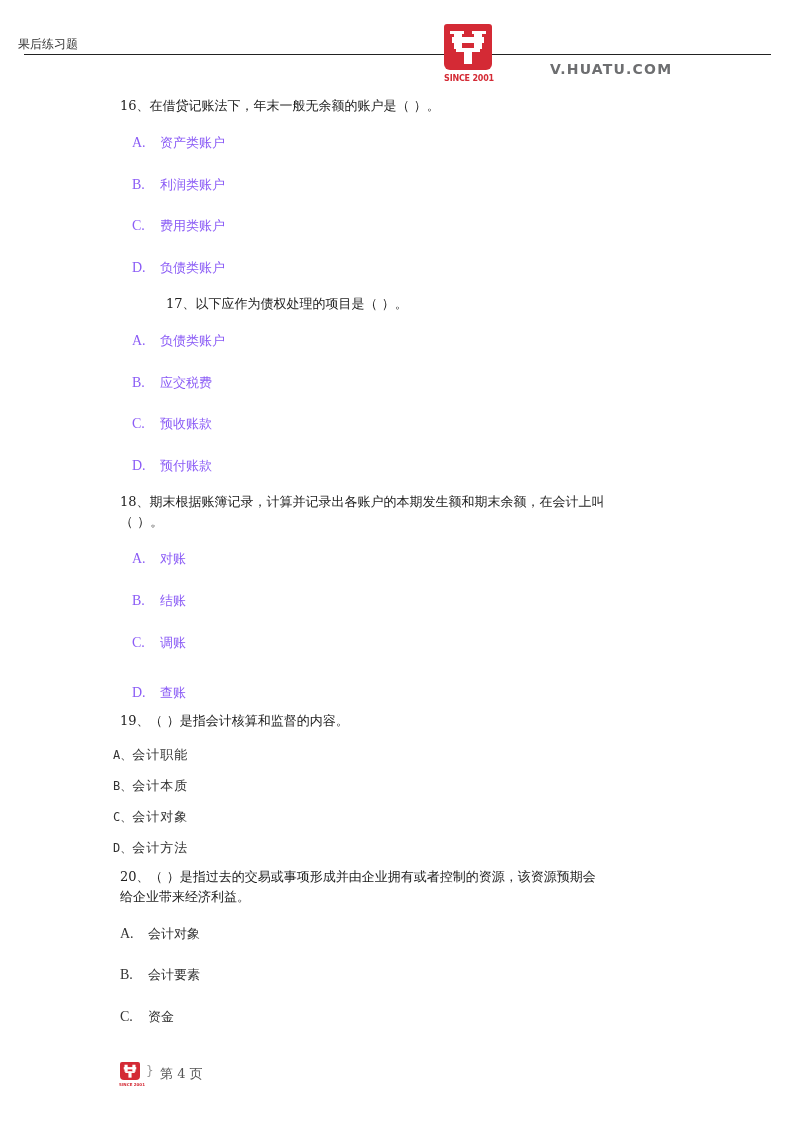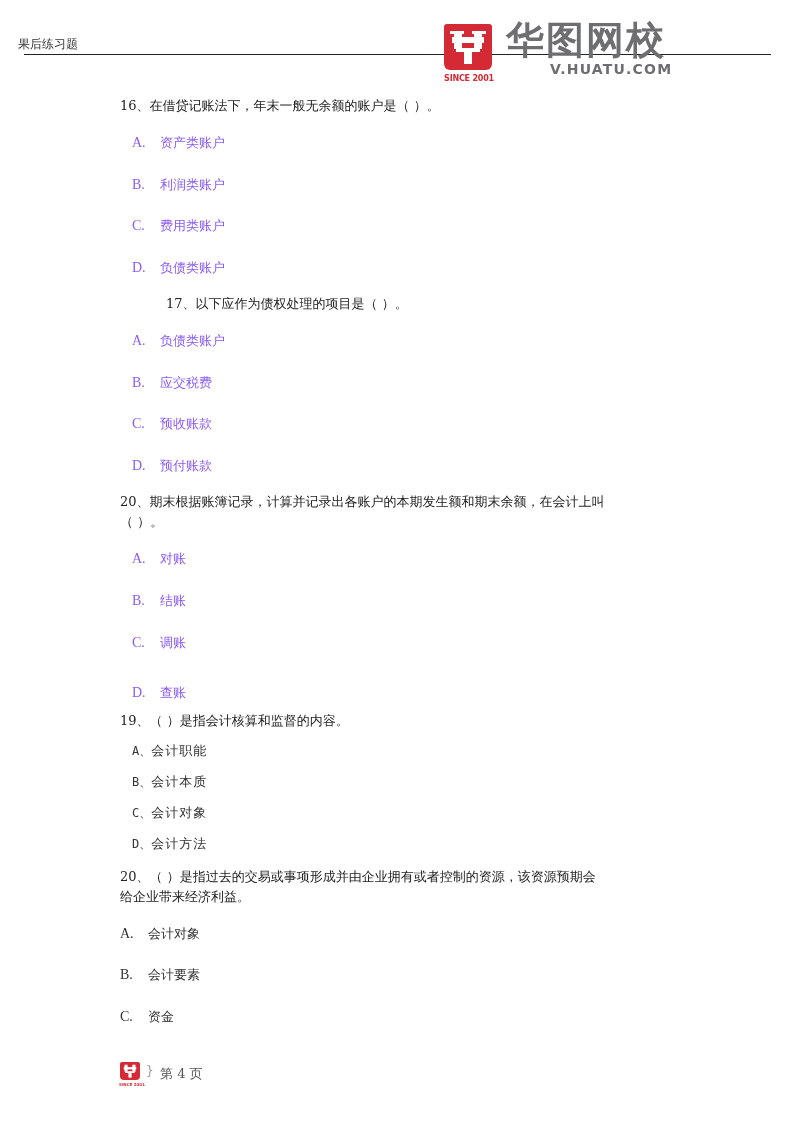--- a/index.html
+++ b/index.html
@@ -49,21 +49,21 @@
       position: absolute; left: 132px; font-size: 13px; line-height: 18px;
       color: #8b5cf6; white-space: nowrap;
     }
     .opt .letter { display: inline-block; width: 28px; font-family: "Liberation Serif", serif; font-size: 14px; }
     .opt2 {
       position: absolute; left: 120px; font-size: 13px; line-height: 18px;
       color: #333333; white-space: nowrap;
     }
     .opt2 .letter { display: inline-block; width: 28px; font-family: "Liberation Serif", serif; font-size: 14px; }
     .opt-mono {
-      position: absolute; left: 132px; font-size: 13px; line-height: 16px;
+      position: absolute; left: 113px; font-size: 13px; line-height: 23px;
       color: #333333; white-space: nowrap; letter-spacing: 1px;
     }
     .opt-mono .letter { font-family: "DejaVu Sans Mono", monospace; font-size: 12px; letter-spacing: 0; }
     .footer {
       position: absolute; left: 120px; top: 1060px; height: 28px; width: 120px;
     }
     .footer-logo {
       position: absolute; left: 0; top: 2px; width: 20px; height: 18px;
       background: #d42a35; border-radius: 2px 2px 4px 4px;
     }
@@ -92,21 +92,20 @@
       <rect x="10" y="7" width="8" height="18" fill="#ffffff"></rect>
       <rect x="30" y="7" width="8" height="18" fill="#ffffff"></rect>
       <rect x="8" y="13" width="32" height="6" fill="#ffffff"></rect>
       <rect x="6" y="7" width="14" height="3" fill="#ffffff"></rect>
       <rect x="28" y="7" width="14" height="3" fill="#ffffff"></rect>
       <rect x="12" y="24" width="24" height="4" fill="#ffffff"></rect>
       <rect x="20" y="24" width="8" height="16" fill="#ffffff"></rect>
     </svg>
   </div>
   <div class="logo-since">SINCE 2001</div>
-  <div class="logo-cn">华图网校</div>
   <div class="logo-url">V.HUATU.COM</div>
 </div>
 
 <div class="content">
 
   <div class="q" style="top:96px;">16、在借贷记账法下，年末一般无余额的账户是（ ）。</div>
   <div class="opt" style="top:134px;">
     <span class="letter">A.</span><span>资产类账户</span>
   </div>
   <div class="opt" style="top:176px;">
@@ -126,21 +125,21 @@
   <div class="opt" style="top:374px;">
     <span class="letter">B.</span><span>应交税费</span>
   </div>
   <div class="opt" style="top:415px;">
     <span class="letter">C.</span><span>预收账款</span>
   </div>
   <div class="opt" style="top:457px;">
     <span class="letter">D.</span><span>预付账款</span>
   </div>
 
-  <div class="q" style="top:492px;">20、期末根据账簿记录，计算并记录出各账户的本期发生额和期末余额，在会计上叫</div>
+  <div class="q" style="top:492px;">18、期末根据账簿记录，计算并记录出各账户的本期发生额和期末余额，在会计上叫</div>
   <div class="q" style="top:512px;">（ ）。</div>
   <div class="opt" style="top:550px;">
     <span class="letter">A.</span><span>对账</span>
   </div>
   <div class="opt" style="top:592px;">
     <span class="letter">B.</span><span>结账</span>
   </div>
   <div class="opt" style="top:634px;">
     <span class="letter">C.</span><span>调账</span>
   </div>

